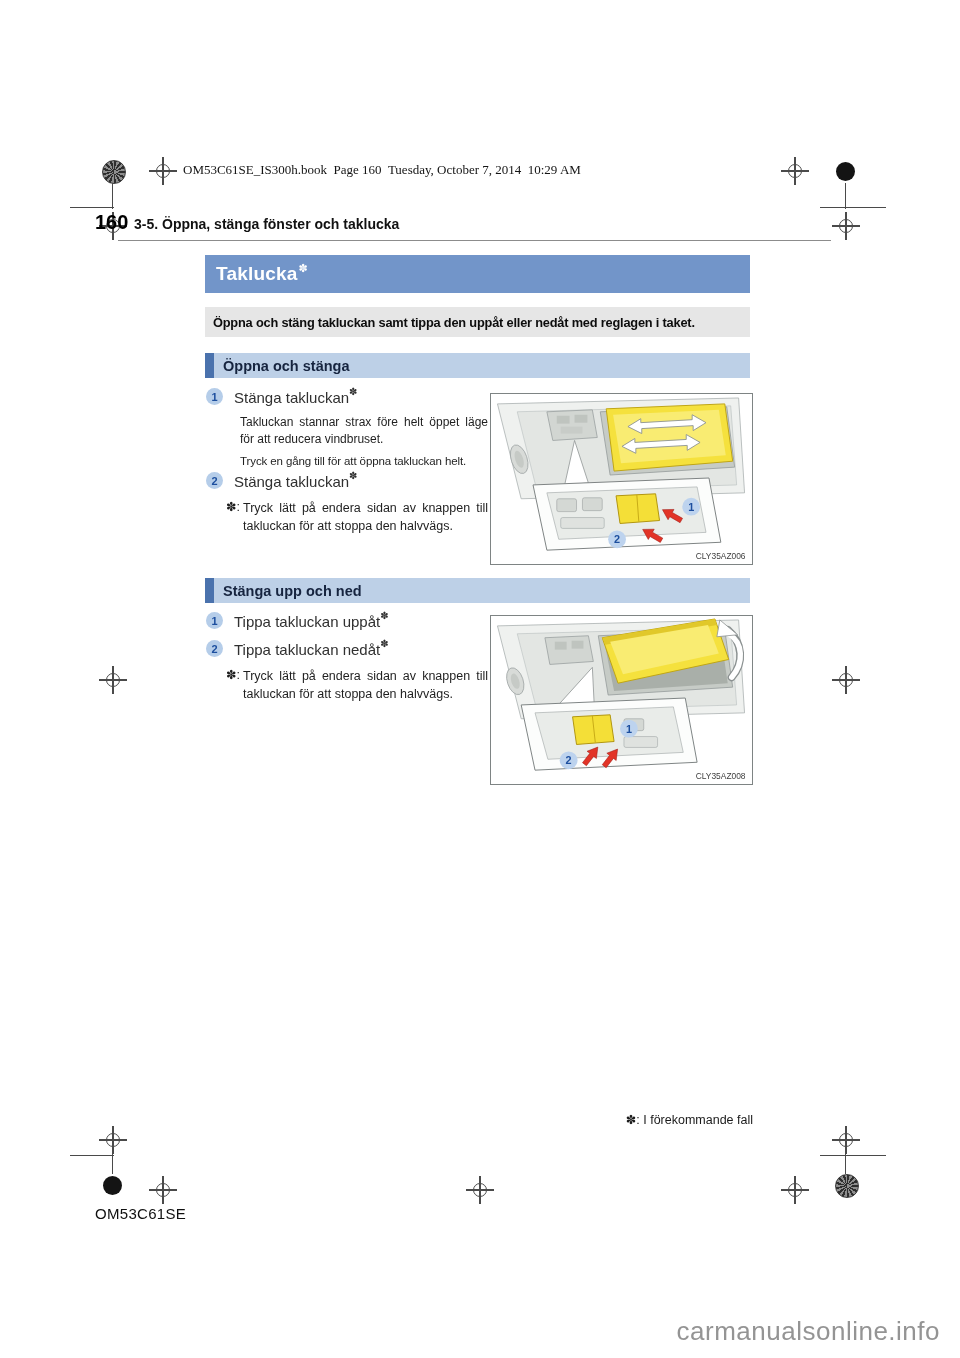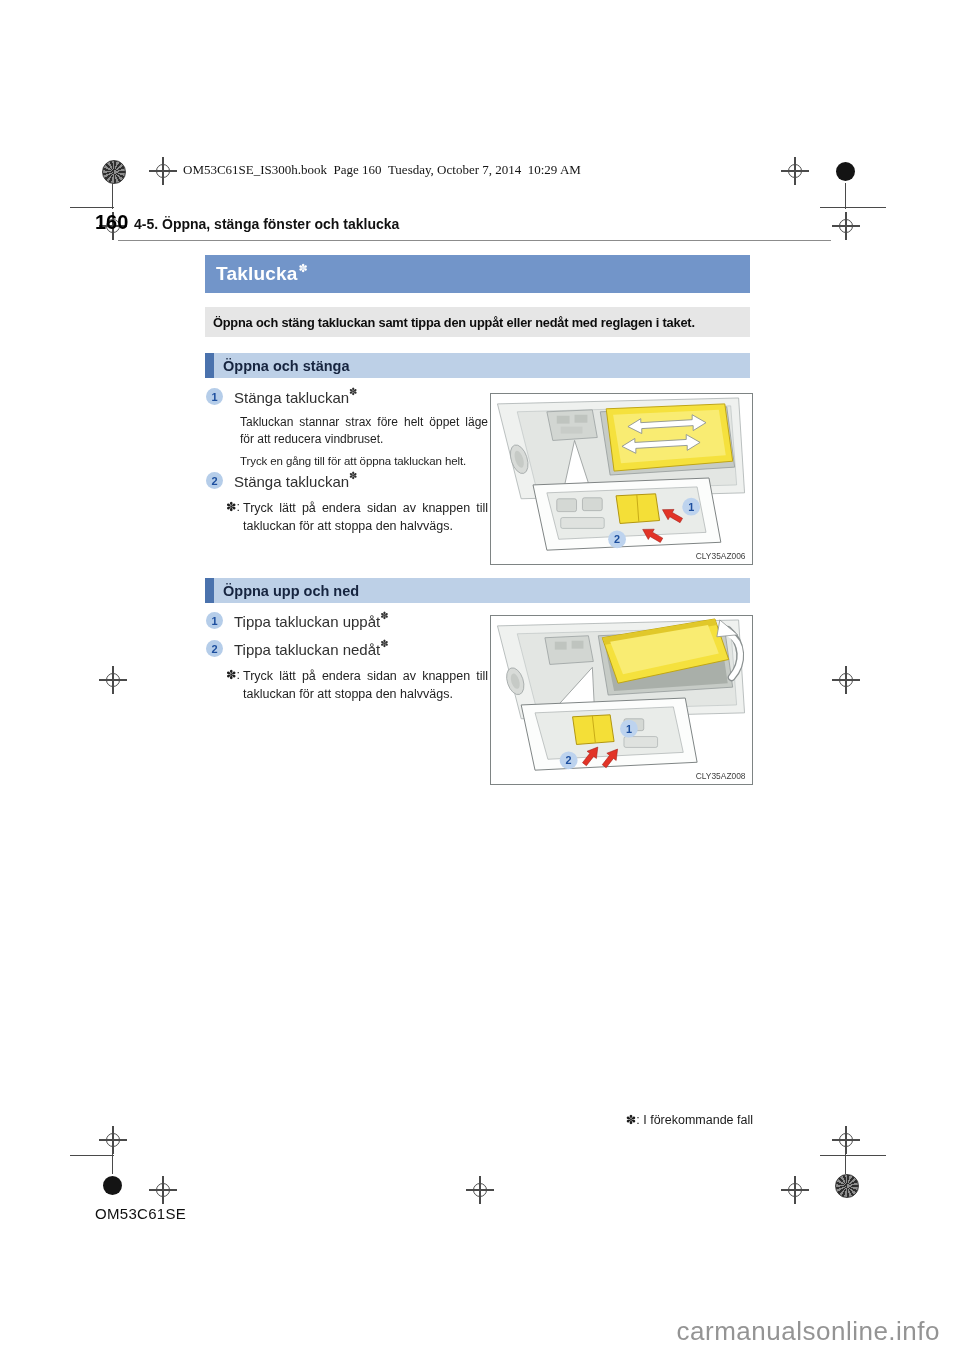--- a/index.html
+++ b/index.html
@@ -114,21 +114,21 @@
   <div class="vl abs" style="left:112px;top:183px;height:26px;"></div>
   <div class="vl abs" style="left:845px;top:183px;height:26px;"></div>
   <div class="hl abs" style="left:70px;top:1155px;width:44px;"></div>
   <div class="hl abs" style="left:820px;top:1155px;width:66px;"></div>
   <div class="vl abs" style="left:112px;top:1150px;height:24px;"></div>
   <div class="vl abs" style="left:845px;top:1150px;height:24px;"></div>
 
   <div class="print-header abs">OM53C61SE_IS300h.book  Page 160  Tuesday, October 7, 2014  10:29 AM</div>
 
   <div class="pg-num abs">160</div>
-  <div class="pg-title abs">4-5. Öppna, stänga fönster och taklucka</div>
+  <div class="pg-title abs">3-5. Öppna, stänga fönster och taklucka</div>
   <div class="head-rule abs"></div>
 
   <div class="title-bar abs">
     <span>Taklucka</span>
       <sup>✽</sup>
   </div>
 
   <div class="intro-box abs">
     <span>Öppna och stäng takluckan samt tippa den uppåt eller nedåt med reglagen i taket.</span>
   </div>
@@ -201,21 +201,21 @@
       <g>
         <circle cx="127" cy="147" r="9" fill="#bdd3ee"></circle>
         <text class="callout-num" x="127" y="151">2</text>
       </g>
       <text class="fig-cap" x="257" y="167">CLY35AZ006</text>
     </svg>
   </div>
 
   <div class="sec-head abs" style="top:578px;">
     <span class="sec-accent"></span>
-    <span class="sec-title">Öppna upp och ned</span>
+    <span class="sec-title">Stänga upp och ned</span>
   </div>
 
   <div class="item-row abs" style="left:206px;top:612px;">
     <span class="badge">1</span>
     <span class="item-label"><span>Tippa takluckan uppåt</span><sup>✽</sup></span>
   </div>
   <div class="item-row abs" style="left:206px;top:640px;">
     <span class="badge">2</span>
     <span class="item-label"><span>Tippa takluckan nedåt</span><sup>✽</sup></span>
   </div>

